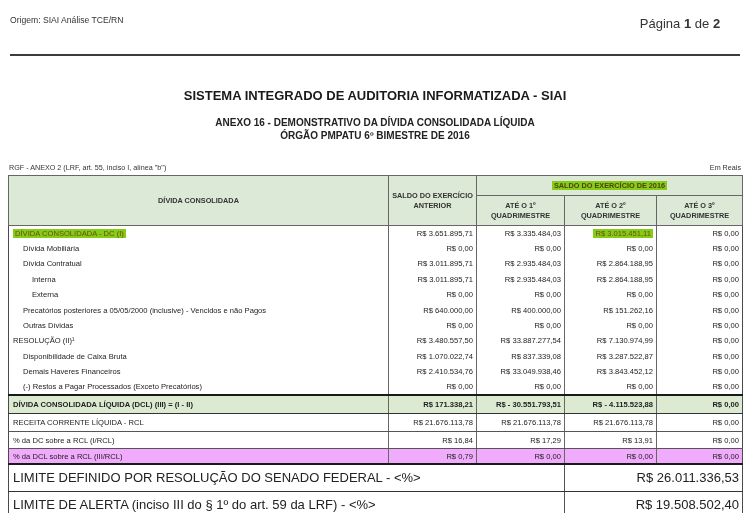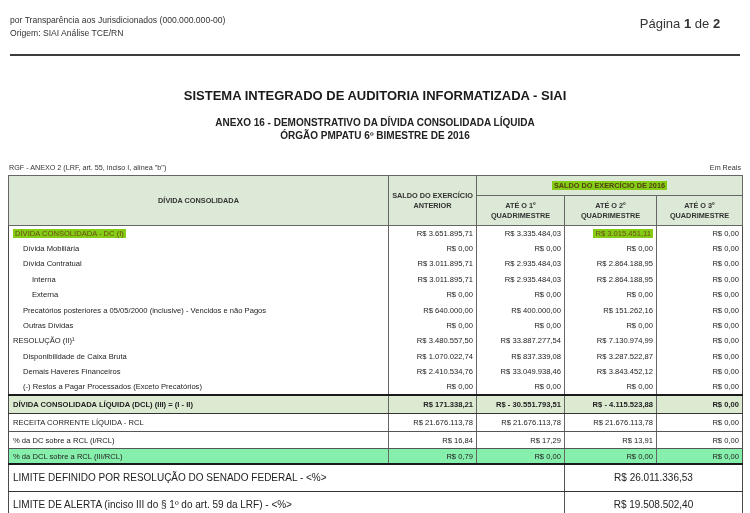--- a/index.html
+++ b/index.html
@@ -34,35 +34,34 @@
              text-align:center; border:1px solid #666; color:#333; }
   thead tr.group-row th { height:20px; }
   thead tr.sub-row th { height:30px; }
   tbody td { border-left:1px solid #666; height:15.4px; }
   tbody td.lbl { text-align:left; border-left:none; }
   td.val { text-align:right; white-space:nowrap; }
   .ind0 { padding-left:4px; } .ind1 { padding-left:14px; } .ind2 { padding-left:23px; }
   tr.total td { background:#dcead2; border-top:2px solid #1a1a1a; border-bottom:1px solid #333;
                 font-weight:bold; height:19px; }
   tr.lined td { border-bottom:1px solid #555; height:17.5px; }
-  tr.green td { background:#86efac; }
+  tr.green td { background:#f0abfc; }
   tr.lined-thick td { border-bottom:2px solid #1a1a1a; }
   .hl { background:#84cc16; color:#6e4a16; padding:0 2px; }
   thead .hl { color:#53400f; }
-  tfoot td { height:27px; border-bottom:1px solid #333; font-size:10px; }
+  tfoot td { height:27px; border-bottom:1px solid #333; font-size:13px; }
   tfoot tr:last-child td { border-bottom:none; }
   tfoot td.f-lbl { text-align:left; padding-left:4px; }
-  tfoot td.f-val { border-left:1px solid #555; text-align:center; }
+  tfoot td.f-val { border-left:1px solid #555; text-align:right; }
 </style>
 </head>
 <body>
 
 <div class="top">
   <div class="emission">
-    <div>por Transparência aos Jurisdicionados (000.000.000-00)</div>
     <div>Origem: SIAI Análise TCE/RN</div>
   </div>
   <div class="pageind">
     <span>Página</span>
     <b>1</b>
     <span>de</span>
     <b>2</b>
   </div>
 </div>
 <hr class="rule">

